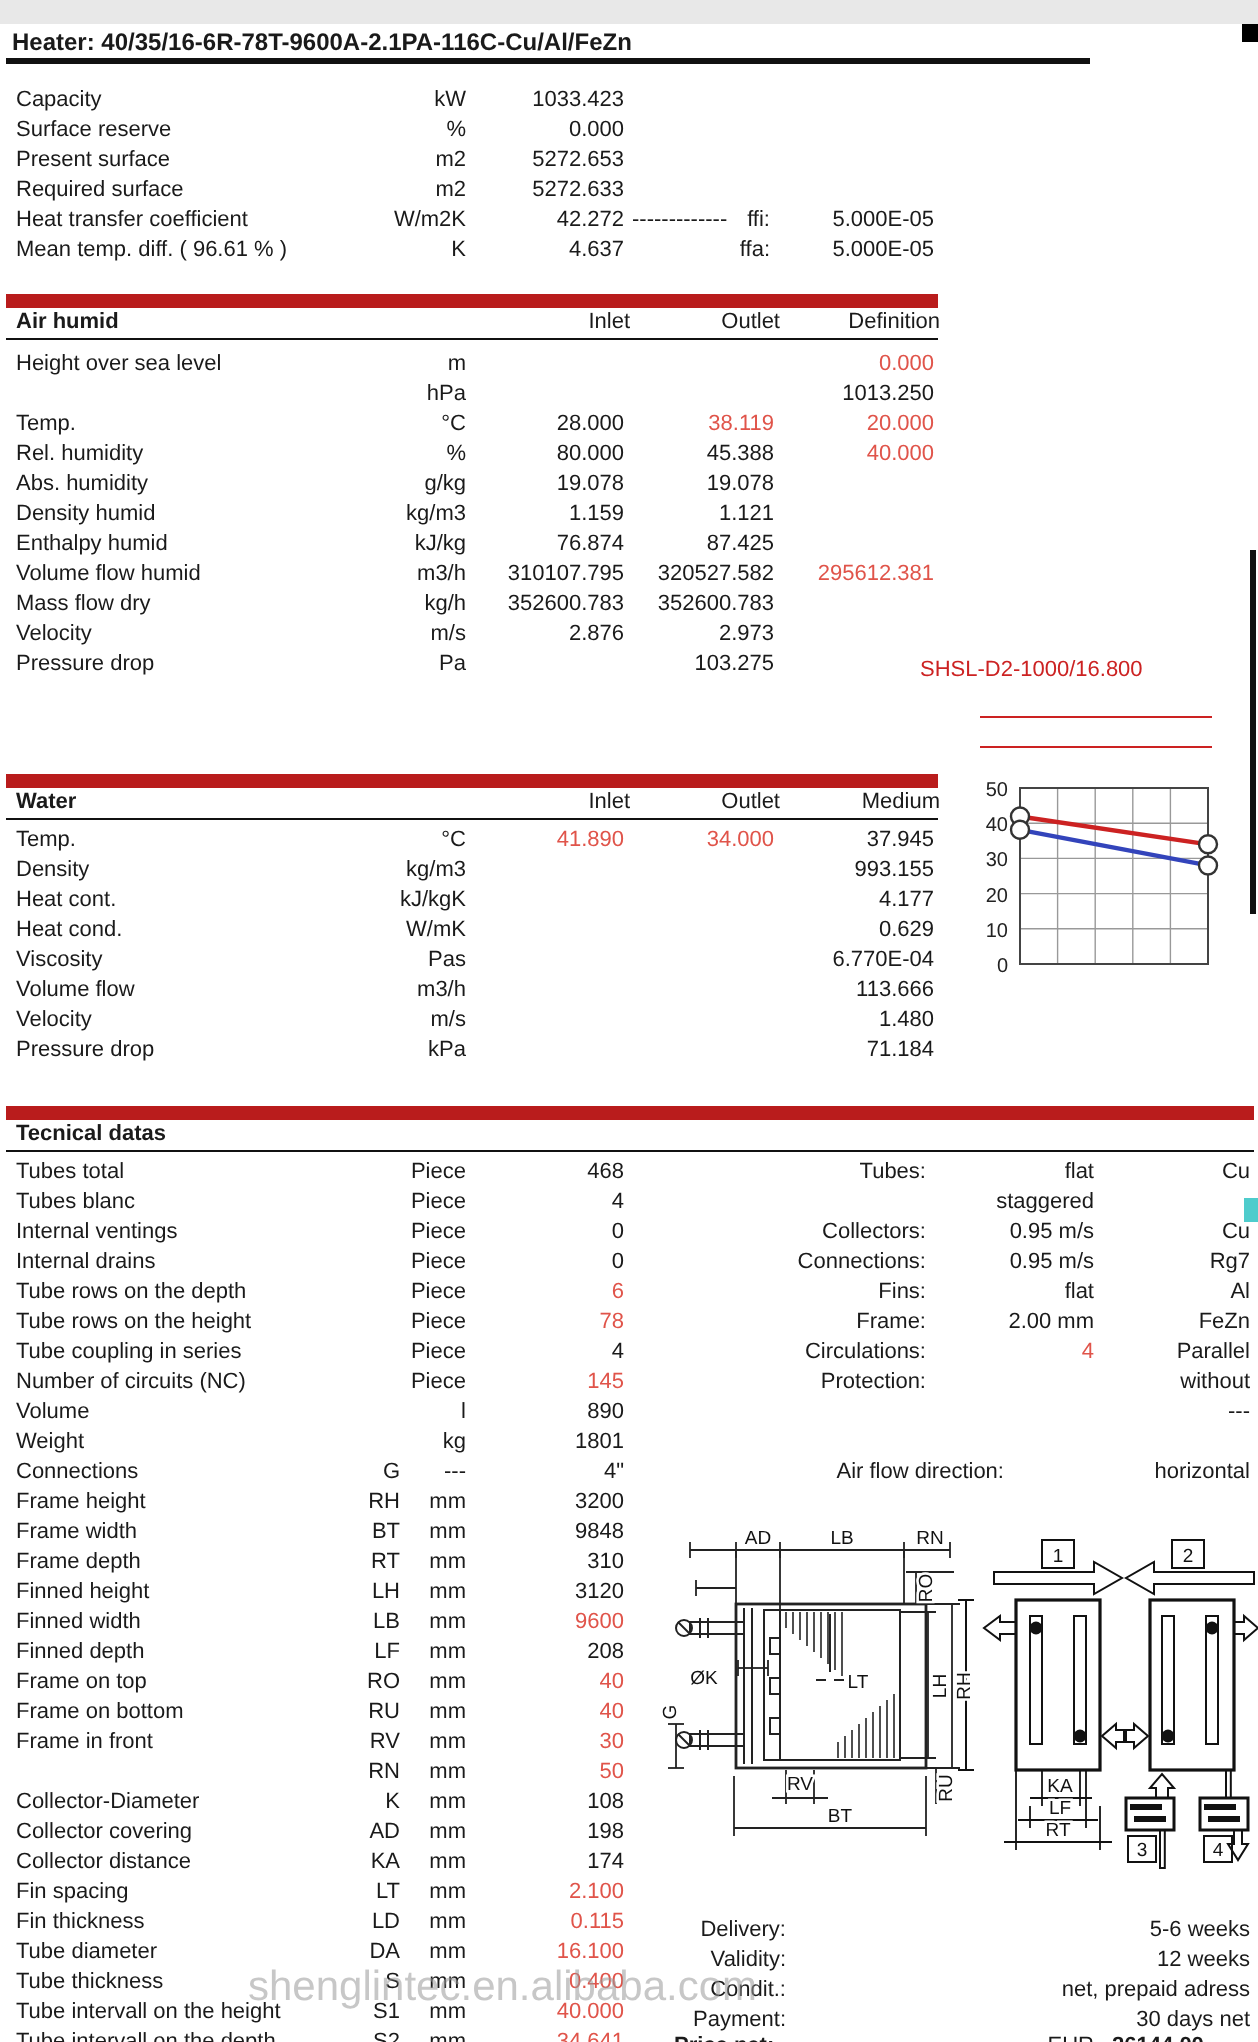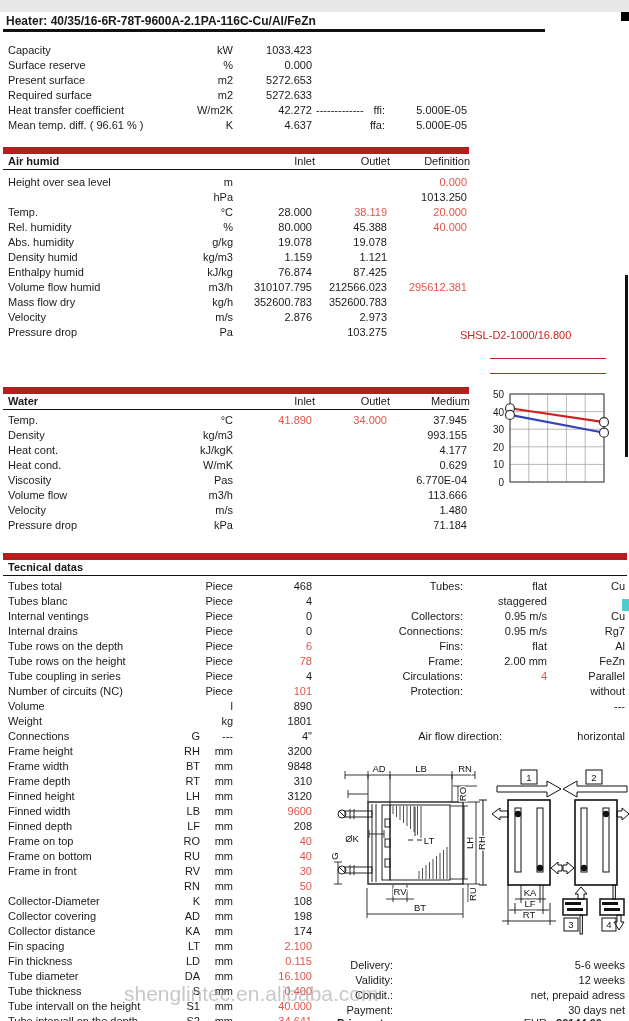--- a/index.html
+++ b/index.html
@@ -149,21 +149,21 @@
       <div class="row">
         <span class="cell col-label">Enthalpy humid</span>
         <span class="cell col-unit">kJ/kg</span>
         <span class="cell col-c1">76.874</span>
         <span class="cell col-c2">87.425</span>
       </div>
       <div class="row">
         <span class="cell col-label">Volume flow humid</span>
         <span class="cell col-unit">m3/h</span>
         <span class="cell col-c1">310107.795</span>
-        <span class="cell col-c2">212566.023</span>
+        <span class="cell col-c2">320527.582</span>
         <span class="cell col-c3 red">295612.381</span>
       </div>
       <div class="row">
         <span class="cell col-label">Mass flow dry</span>
         <span class="cell col-unit">kg/h</span>
         <span class="cell col-c1">352600.783</span>
         <span class="cell col-c2">352600.783</span>
       </div>
       <div class="row">
         <span class="cell col-label">Velocity</span>
@@ -298,21 +298,21 @@
         <span class="cell col-c1 red">78</span>
       </div>
       <div class="row">
         <span class="cell col-label">Tube coupling in series</span>
         <span class="cell col-unit">Piece</span>
         <span class="cell col-c1">4</span>
       </div>
       <div class="row">
         <span class="cell col-label">Number of circuits (NC)</span>
         <span class="cell col-unit">Piece</span>
-        <span class="cell col-c1 red">101</span>
+        <span class="cell col-c1 red">145</span>
       </div>
       <div class="row">
         <span class="cell col-label">Volume</span>
         <span class="cell col-unit">l</span>
         <span class="cell col-c1">890</span>
       </div>
       <div class="row">
         <span class="cell col-label">Weight</span>
         <span class="cell col-unit">kg</span>
         <span class="cell col-c1">1801</span>

